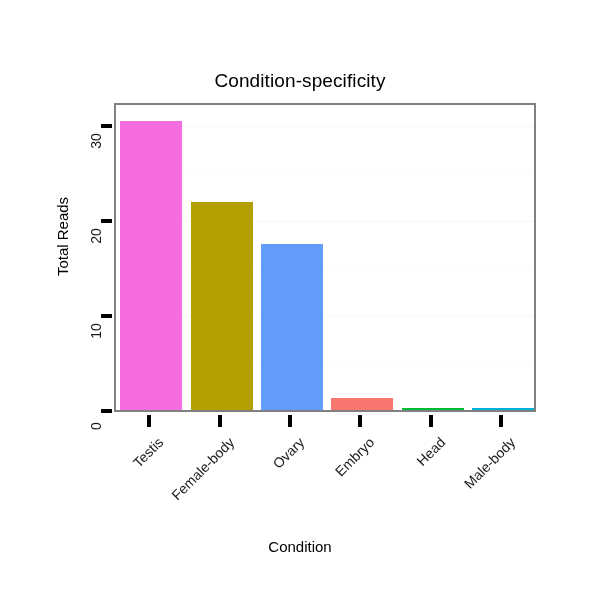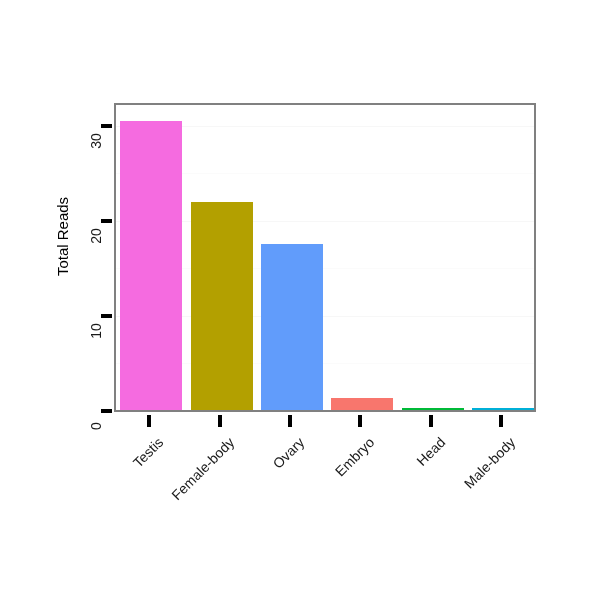--- a/index.html
+++ b/index.html
@@ -133,20 +133,21 @@
     text-align: center;
     font-size: 15px;
     color: #000;
   }
 </style>
 </head>
 <body>
 
 <div id="plot-root">
 
+  <div id="chart-title">Condition-specificity</div>
 
   <div id="panel">
     <div id="panel-inner">
 
     <div class="grid-major" style="top: 210.5px;"></div>
         <div class="grid-major" style="top: 115.5px;"></div>
         <div class="grid-major" style="top: 20.5px;"></div>
         <div class="grid-minor" style="top: 258px;"></div>
         <div class="grid-minor" style="top: 163px;"></div>
         <div class="grid-minor" style="top: 68px;"></div>
@@ -154,20 +155,21 @@
         <div class="bar" style="left: 74.5px; width: 62px; height: 209px; bottom: -0.5px; background: rgb(179, 160, 0);"></div>
         <div class="bar" style="left: 144.833px; width: 62px; height: 166.25px; bottom: -0.5px; background: rgb(97, 156, 251);"></div>
         <div class="bar" style="left: 215.167px; width: 62px; height: 12.35px; bottom: -0.5px; background: rgb(248, 118, 109);"></div>
         <div class="bar" style="left: 285.5px; width: 62px; height: 3px; bottom: -0.5px; background: rgb(0, 186, 56);"></div>
         <div class="bar" style="left: 355.833px; width: 62px; height: 3px; bottom: -0.5px; background: rgb(0, 176, 216);"></div>
       </div>
   </div>
 
   <div id="y-axis-title">Total Reads</div>
 
+  <div id="x-axis-title">Condition</div>
 
 <div class="y-tick-mark" style="top: 408.5px;"></div>
     <div class="y-tick-label" style="left: 66px; top: 402.5px;">0</div>
     <div class="y-tick-mark" style="top: 313.5px;"></div>
     <div class="y-tick-label" style="left: 66px; top: 307.5px;">10</div>
     <div class="y-tick-mark" style="top: 218.5px;"></div>
     <div class="y-tick-label" style="left: 66px; top: 212.5px;">20</div>
     <div class="y-tick-mark" style="top: 123.5px;"></div>
     <div class="y-tick-label" style="left: 66px; top: 117.5px;">30</div>
     <div class="x-tick-mark" style="left: 147.167px;"></div>

